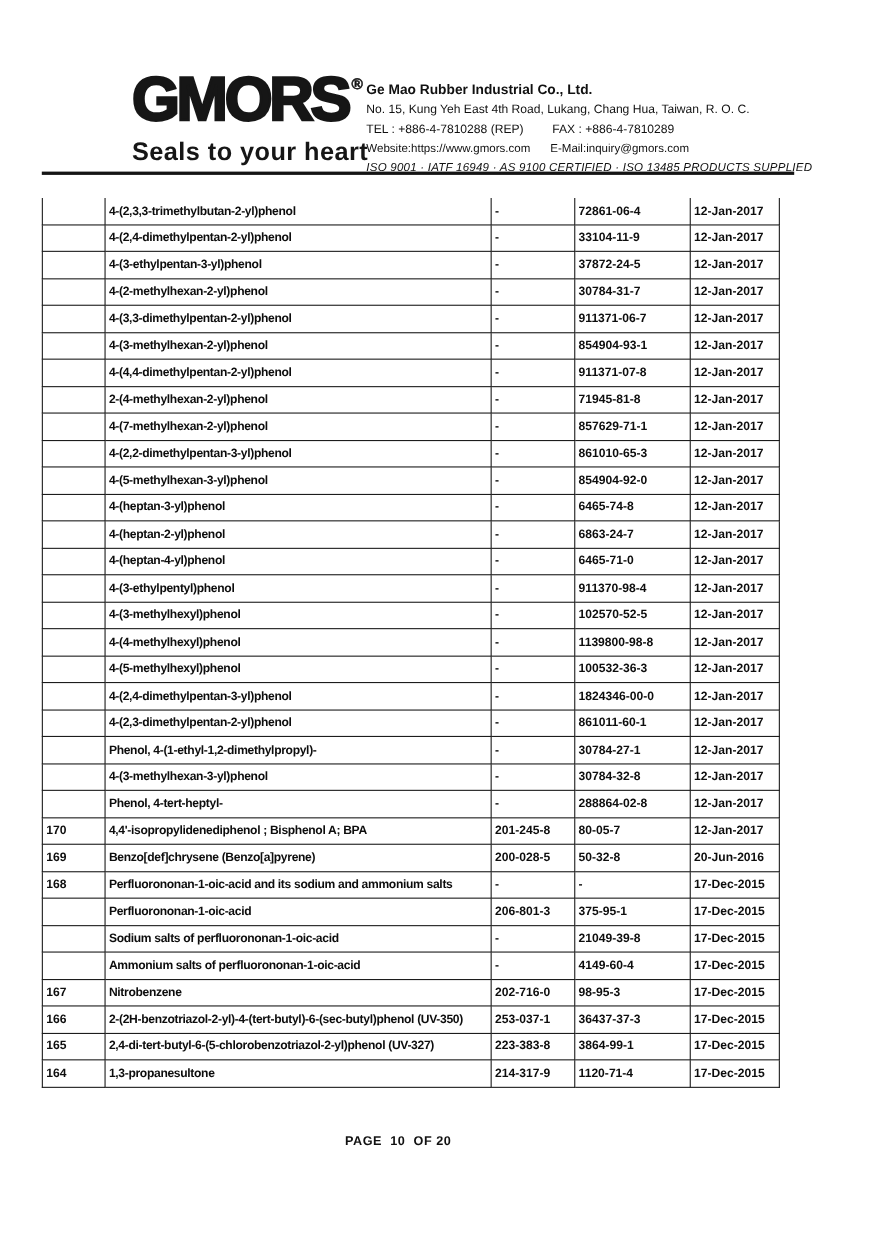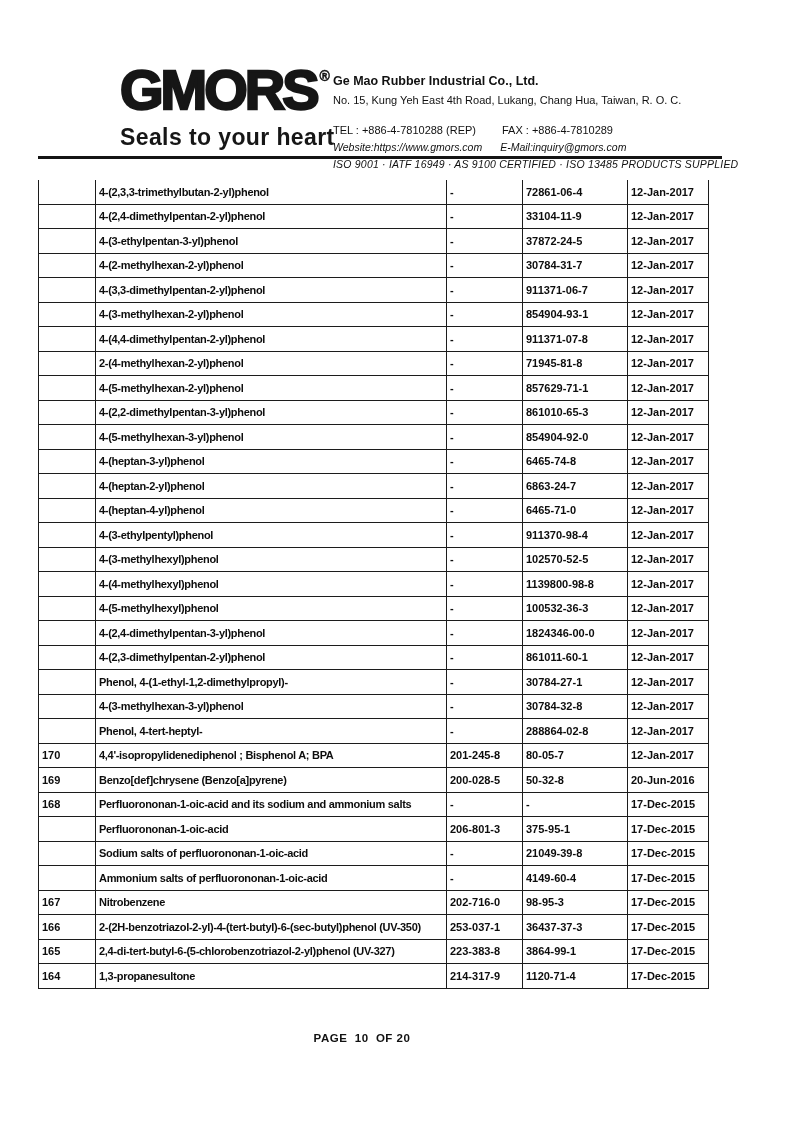--- a/index.html
+++ b/index.html
@@ -17,24 +17,24 @@
     font-size:56px;font-weight:bold;letter-spacing:-3px;color:#161616;
     -webkit-text-stroke:2.4px #161616;
   }
   .logo-reg{font-size:14px;font-weight:bold;vertical-align:28px;margin-left:3px;-webkit-text-stroke:0.5px #161616;}
   .tagline{
     margin-top:6px;font-size:23px;font-weight:bold;
     letter-spacing:0.4px;color:#161616;white-space:nowrap;
   }
   .info-block{position:absolute;left:333px;top:74px;width:440px;}
   .company-name{font-size:12.5px;font-weight:bold;margin-bottom:6px;}
-  .address{font-size:11px;margin-bottom:18px;}
+  .address{font-size:11px;margin-bottom:6px;}
   .contact-line{font-size:11px;margin-bottom:5px;white-space:nowrap;}
   .contact-line .gap{display:inline-block;width:26px;}
-  .web-line{font-size:10.5px;margin-bottom:5px;white-space:nowrap;font-style:italic;}
+  .web-line{font-size:10.5px;margin-bottom:5px;white-space:nowrap;}
   .web-line .gap{display:inline-block;width:18px;}
   .cert-line{font-size:10.5px;font-style:italic;letter-spacing:0.2px;white-space:nowrap;}
   .header-rule{position:absolute;left:38px;top:156px;width:684px;height:3px;background:#141414;}
 
   
   table.svhc{
     position:absolute;left:38px;top:180px;width:670px;
     border-collapse:collapse;table-layout:fixed;
   }
   table.svhc td{
@@ -138,21 +138,21 @@
   </tr>
         <tr>
     <td class="c-num"></td>
     <td class="c-name">2-(4-methylhexan-2-yl)phenol</td>
     <td class="c-ec">-</td>
     <td class="c-cas">71945-81-8</td>
     <td class="c-date">12-Jan-2017</td>
   </tr>
         <tr>
     <td class="c-num"></td>
-    <td class="c-name">4-(5-methylhexan-2-yl)phenol</td>
+    <td class="c-name">4-(7-methylhexan-2-yl)phenol</td>
     <td class="c-ec">-</td>
     <td class="c-cas">857629-71-1</td>
     <td class="c-date">12-Jan-2017</td>
   </tr>
         <tr>
     <td class="c-num"></td>
     <td class="c-name">4-(2,2-dimethylpentan-3-yl)phenol</td>
     <td class="c-ec">-</td>
     <td class="c-cas">861010-65-3</td>
     <td class="c-date">12-Jan-2017</td>

